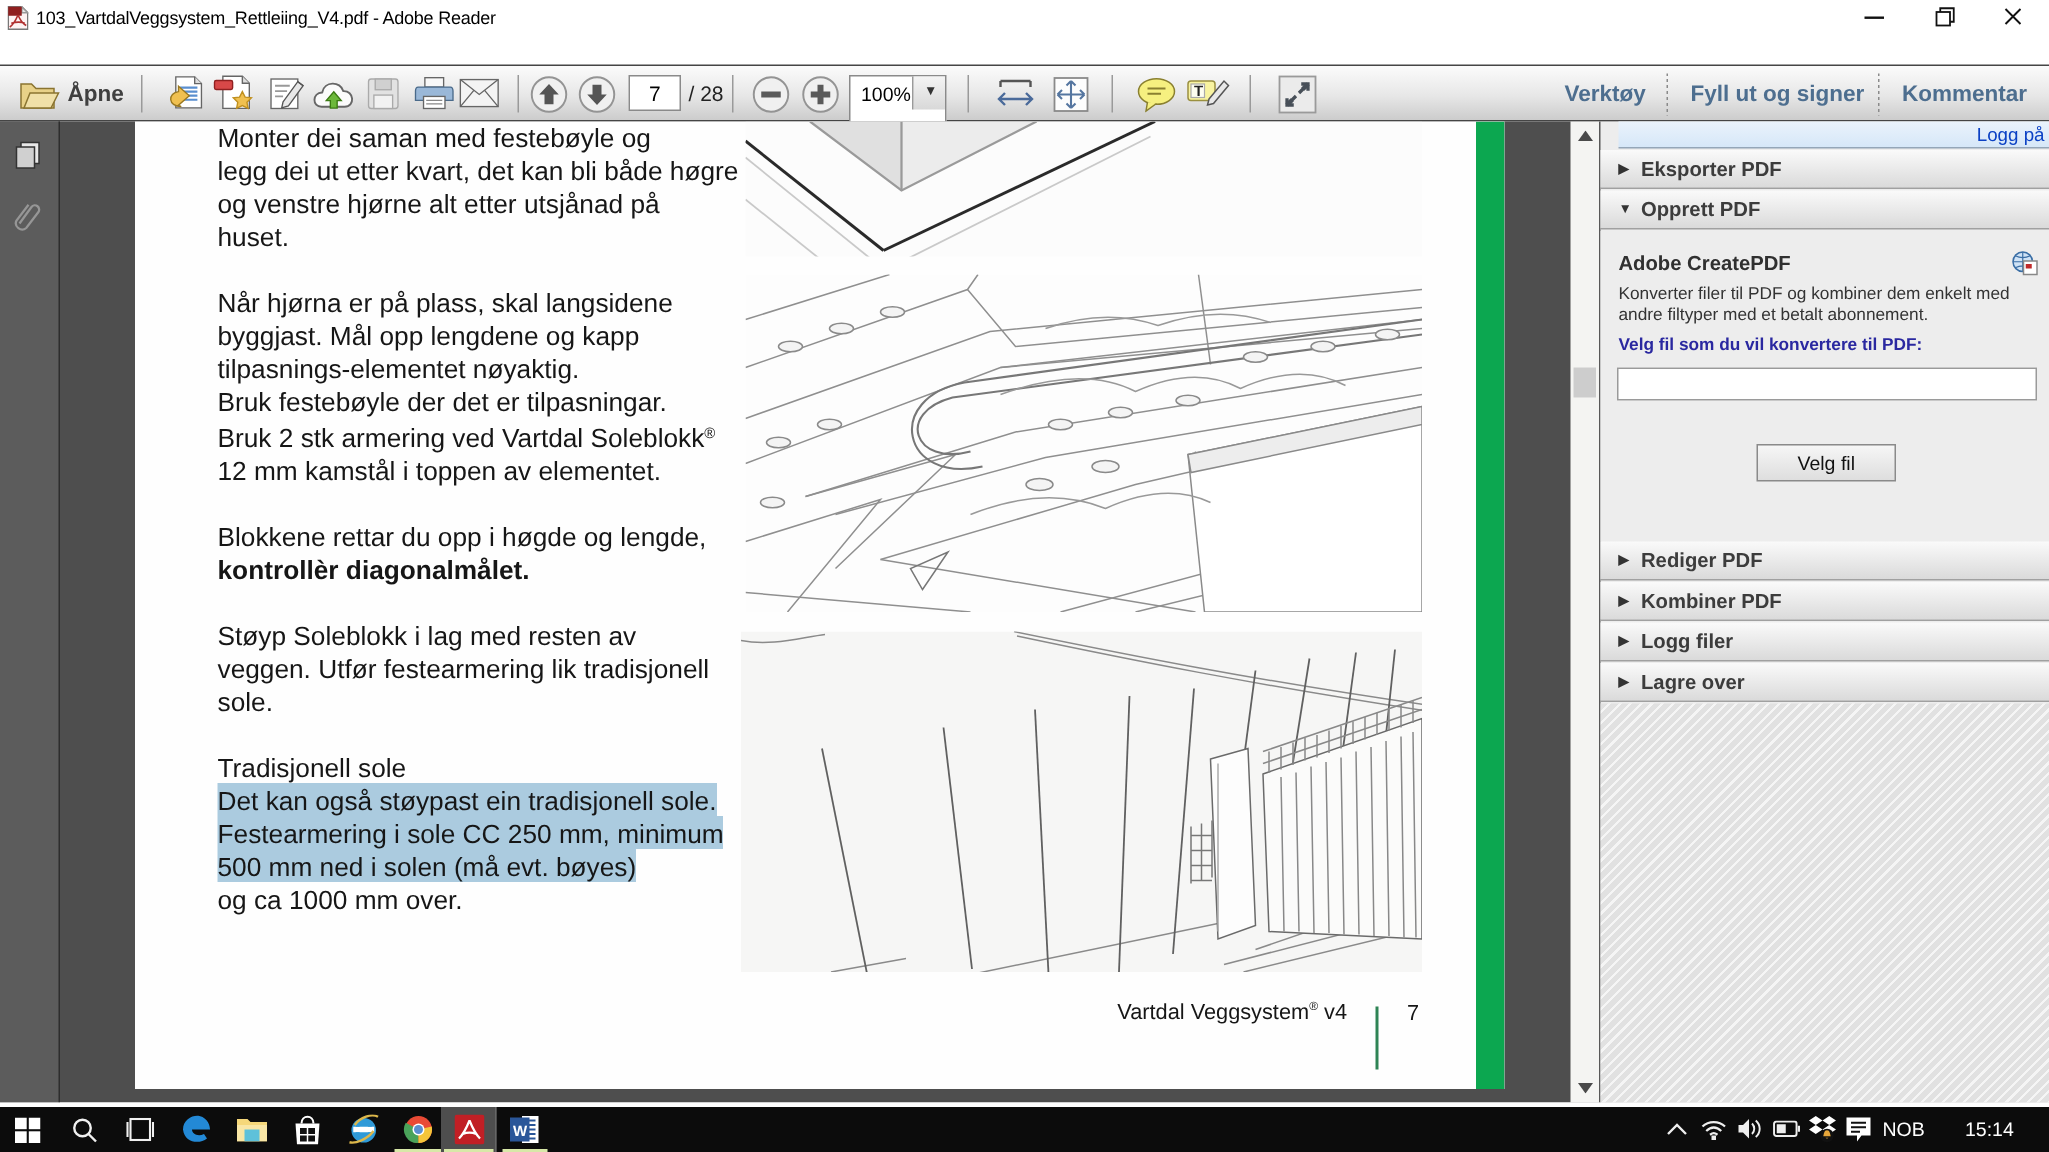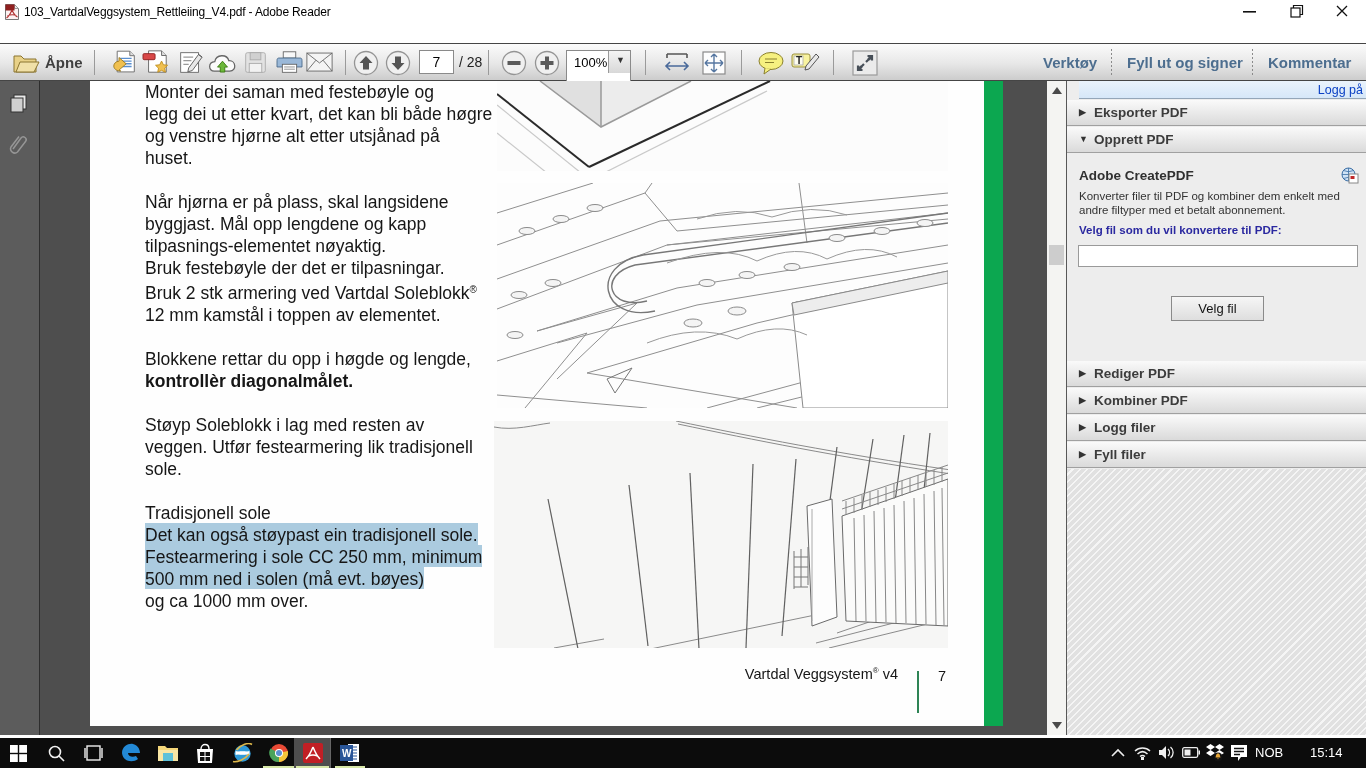--- a/index.html
+++ b/index.html
@@ -366,21 +366,21 @@
       <div class="phead" style="top:307px">
           <span class="tri">▶</span>
           <span class="lab">Kombiner PDF</span>
         </div>
       <div class="phead" style="top:334px">
           <span class="tri">▶</span>
           <span class="lab">Logg filer</span>
         </div>
       <div class="phead" style="top:361px">
           <span class="tri">▶</span>
-          <span class="lab">Fyll filer</span>
+          <span class="lab">Lagre over</span>
         </div>
       <div class="hatch"></div>
     </div>
   </div>
   <div class="whitebottom"></div>
   <div id="taskbar">
 
     <svg style="position:absolute;left:10px;top:7px" width="17" height="17" viewBox="0 0 17 17">
       <rect x="0" y="0" width="7.8" height="7.8" fill="#fff"></rect>
         <rect x="9.2" y="0" width="7.8" height="7.8" fill="#fff"></rect>

